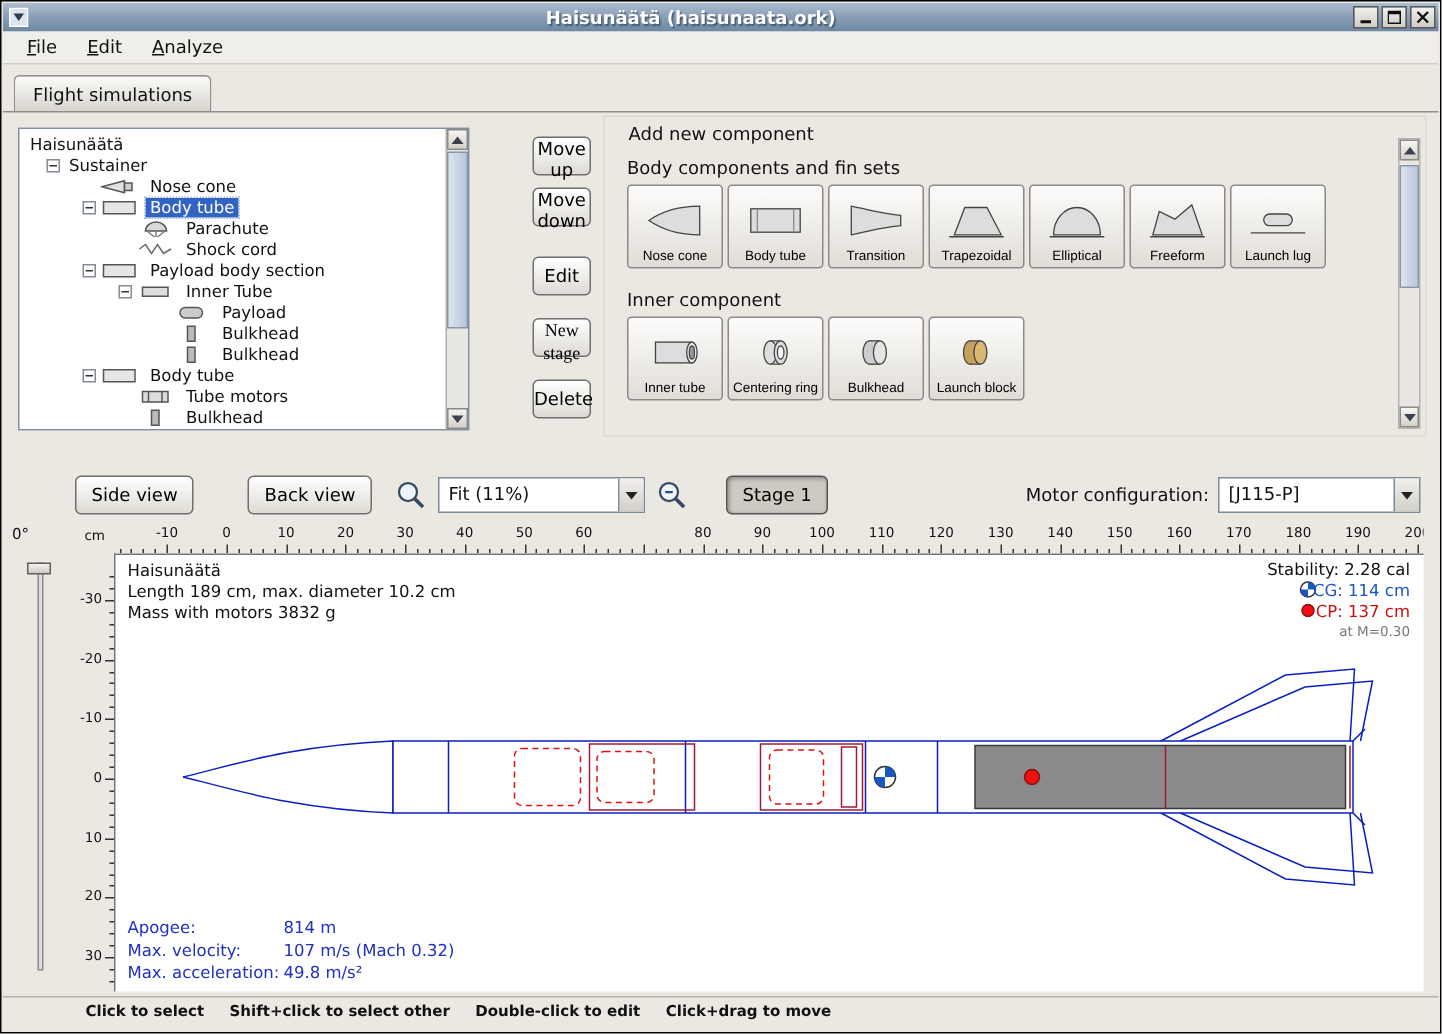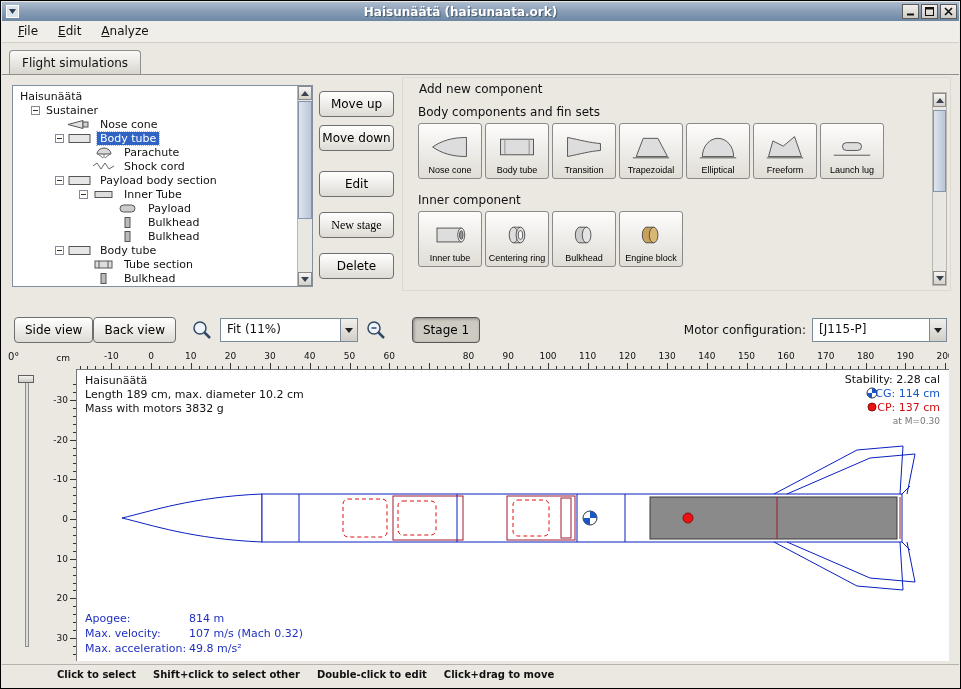--- a/index.html
+++ b/index.html
@@ -36,21 +36,21 @@
   .lv0 { padding-left:4px; } .lv1 { padding-left:18px; } .lv2 { padding-left:42px; }
   .lv3 { padding-left:66px; } .lv4 { padding-left:90px; }
   .exp { position:relative; width:9px; height:9px; border:1px solid #848b98; background:#fff; margin-right:3px; flex:none; }
   .exp::before { content:""; position:absolute; left:1px; right:1px; top:3px; border-top:1px solid #333; }
   .exp-spacer { width:12px; flex:none; }
   .ticon { width:26px; height:13px; margin-right:4px; flex:none; }
   .tlabel { padding:0 3px; line-height:13px; }
   .tlabel.selected { background:#3163c5; color:#fff; outline:1px dotted #9db4e0; }
 
   .btn-col { position:absolute; left:317px; top:16px; width:75px; display:flex; flex-direction:column; }
-  .btn { height:26px; background:linear-gradient(#ffffff,#dedbd4); border:1px solid #6f6f6f; border-radius:4px; font-size:12px; font-family:inherit; cursor:default; }
+  .btn { height:26px; background:linear-gradient(#ffffff,#dedbd4); border:1px solid #6f6f6f; border-radius:4px; font-size:12px; font-family:inherit; cursor:default;margin-left:36px; }
   .btn-col .btn:nth-child(1){margin-top:0;} .btn-col .btn:nth-child(2){margin-top:8px;}
   .btn-col .btn:nth-child(3){margin-top:20px;} .btn-col .btn:nth-child(4){margin-top:15px;font-family:Liberation Serif, serif;}
   .btn-col .btn:nth-child(5){margin-top:15px;}
 
   .group { position:absolute; left:400px; top:2px; width:549px; height:214px; border:1px solid #dcd9d2; }
   .group-title { font-weight:normal; margin:4px 0 0 16px; }
   .section-label { margin:9px 0 4px 15px; }
   .comp-row { display:flex; gap:3px; margin-left:15px; }
   .comp-btn { width:64px; height:56px; background:linear-gradient(#fdfcfb,#e0ddd6); border:1px solid #8a8a8a; border-radius:3px; display:flex; flex-direction:column; align-items:center; justify-content:flex-end; padding:3px 1px 2px; cursor:default; }
   .comp-btn svg { flex:none; margin-bottom:auto; margin-top:auto; }
@@ -227,21 +227,21 @@
             </svg>
           <span class="tlabel">Body tube</span>
         </div>
         <div class="tree-row lv3">
           <span class="exp-spacer"></span>
           <svg class="ticon" viewBox="0 0 26 13">
               <rect x="4" y="3" width="17" height="7" fill="#ddd" stroke="#555"></rect>
               <line x1="8" y1="3" x2="8" y2="10" stroke="#555"></line>
               <line x1="17" y1="3" x2="17" y2="10" stroke="#555"></line>
             </svg>
-          <span class="tlabel">Tube section</span>
+          <span class="tlabel">Tube motors</span>
         </div>
         <div class="tree-row lv3">
           <span class="exp-spacer"></span>
           <svg class="ticon" viewBox="0 0 26 13">
               <rect x="10" y="1.5" width="5" height="10" fill="#bbb" stroke="#555"></rect>
             </svg>
           <span class="tlabel">Bulkhead</span>
         </div>
       </div>
       <div class="vscroll">
@@ -346,21 +346,21 @@
           <span class="clabel">Bulkhead</span>
         </button>
         <button class="comp-btn">
           <svg width="40" height="26" viewBox="0 0 44 30">
               <ellipse cx="17" cy="15" rx="5" ry="9" fill="#c8a15c" stroke="#444"></ellipse>
               <rect x="17" y="6" width="8" height="18" fill="#c8a15c"></rect>
               <line x1="17" y1="6" x2="25" y2="6" stroke="#444"></line>
               <line x1="17" y1="24" x2="25" y2="24" stroke="#444"></line>
               <ellipse cx="25" cy="15" rx="5" ry="9" fill="#d8b873" stroke="#444"></ellipse>
             </svg>
-          <span class="clabel">Engine block</span>
+          <span class="clabel">Launch block</span>
         </button>
       </div>
       <div class="vscroll">
         <div class="sb-btn up">
             <span class="arr-up"></span>
           </div>
         <div class="sb-thumb" style="top:17px; height:82px;"></div>
         <div class="sb-btn down">
             <span class="arr-down"></span>
           </div>

